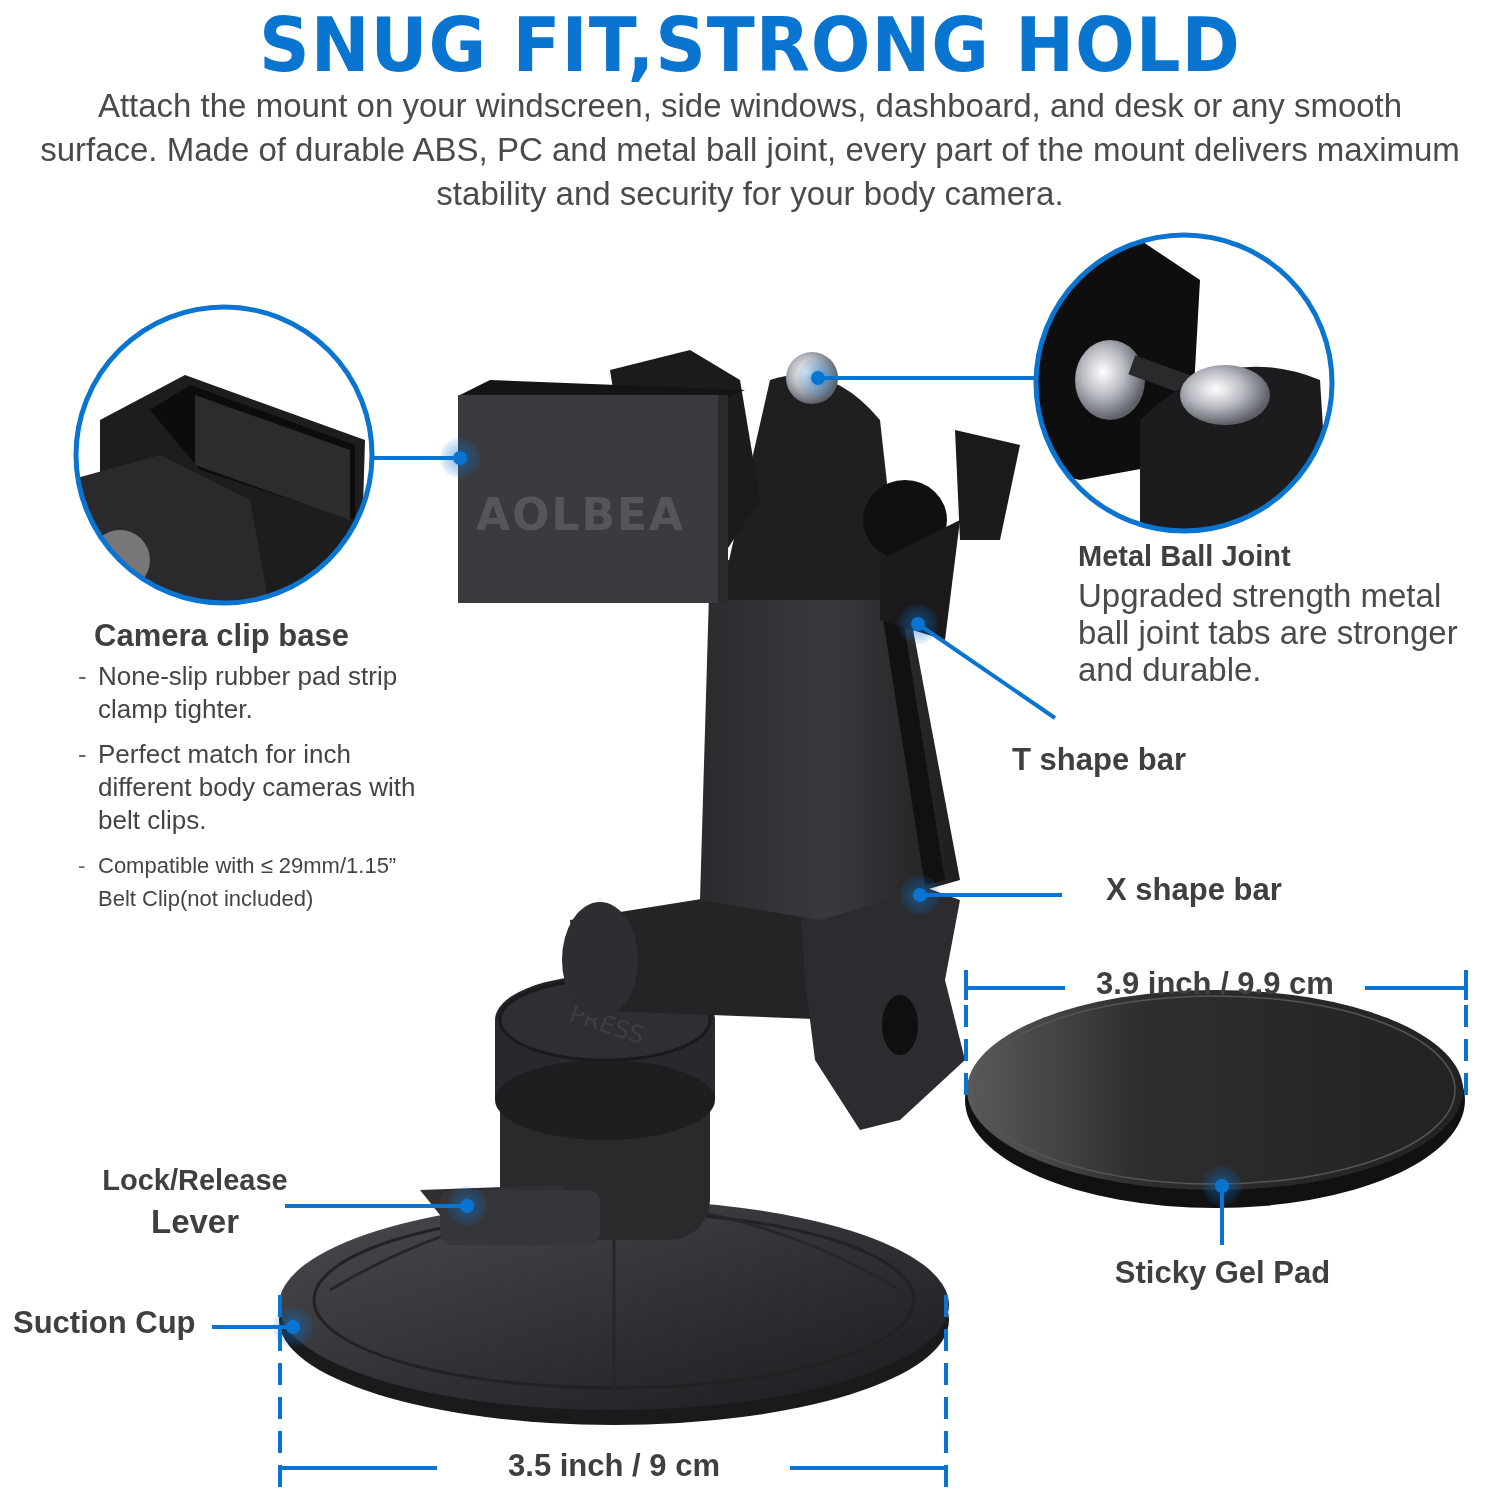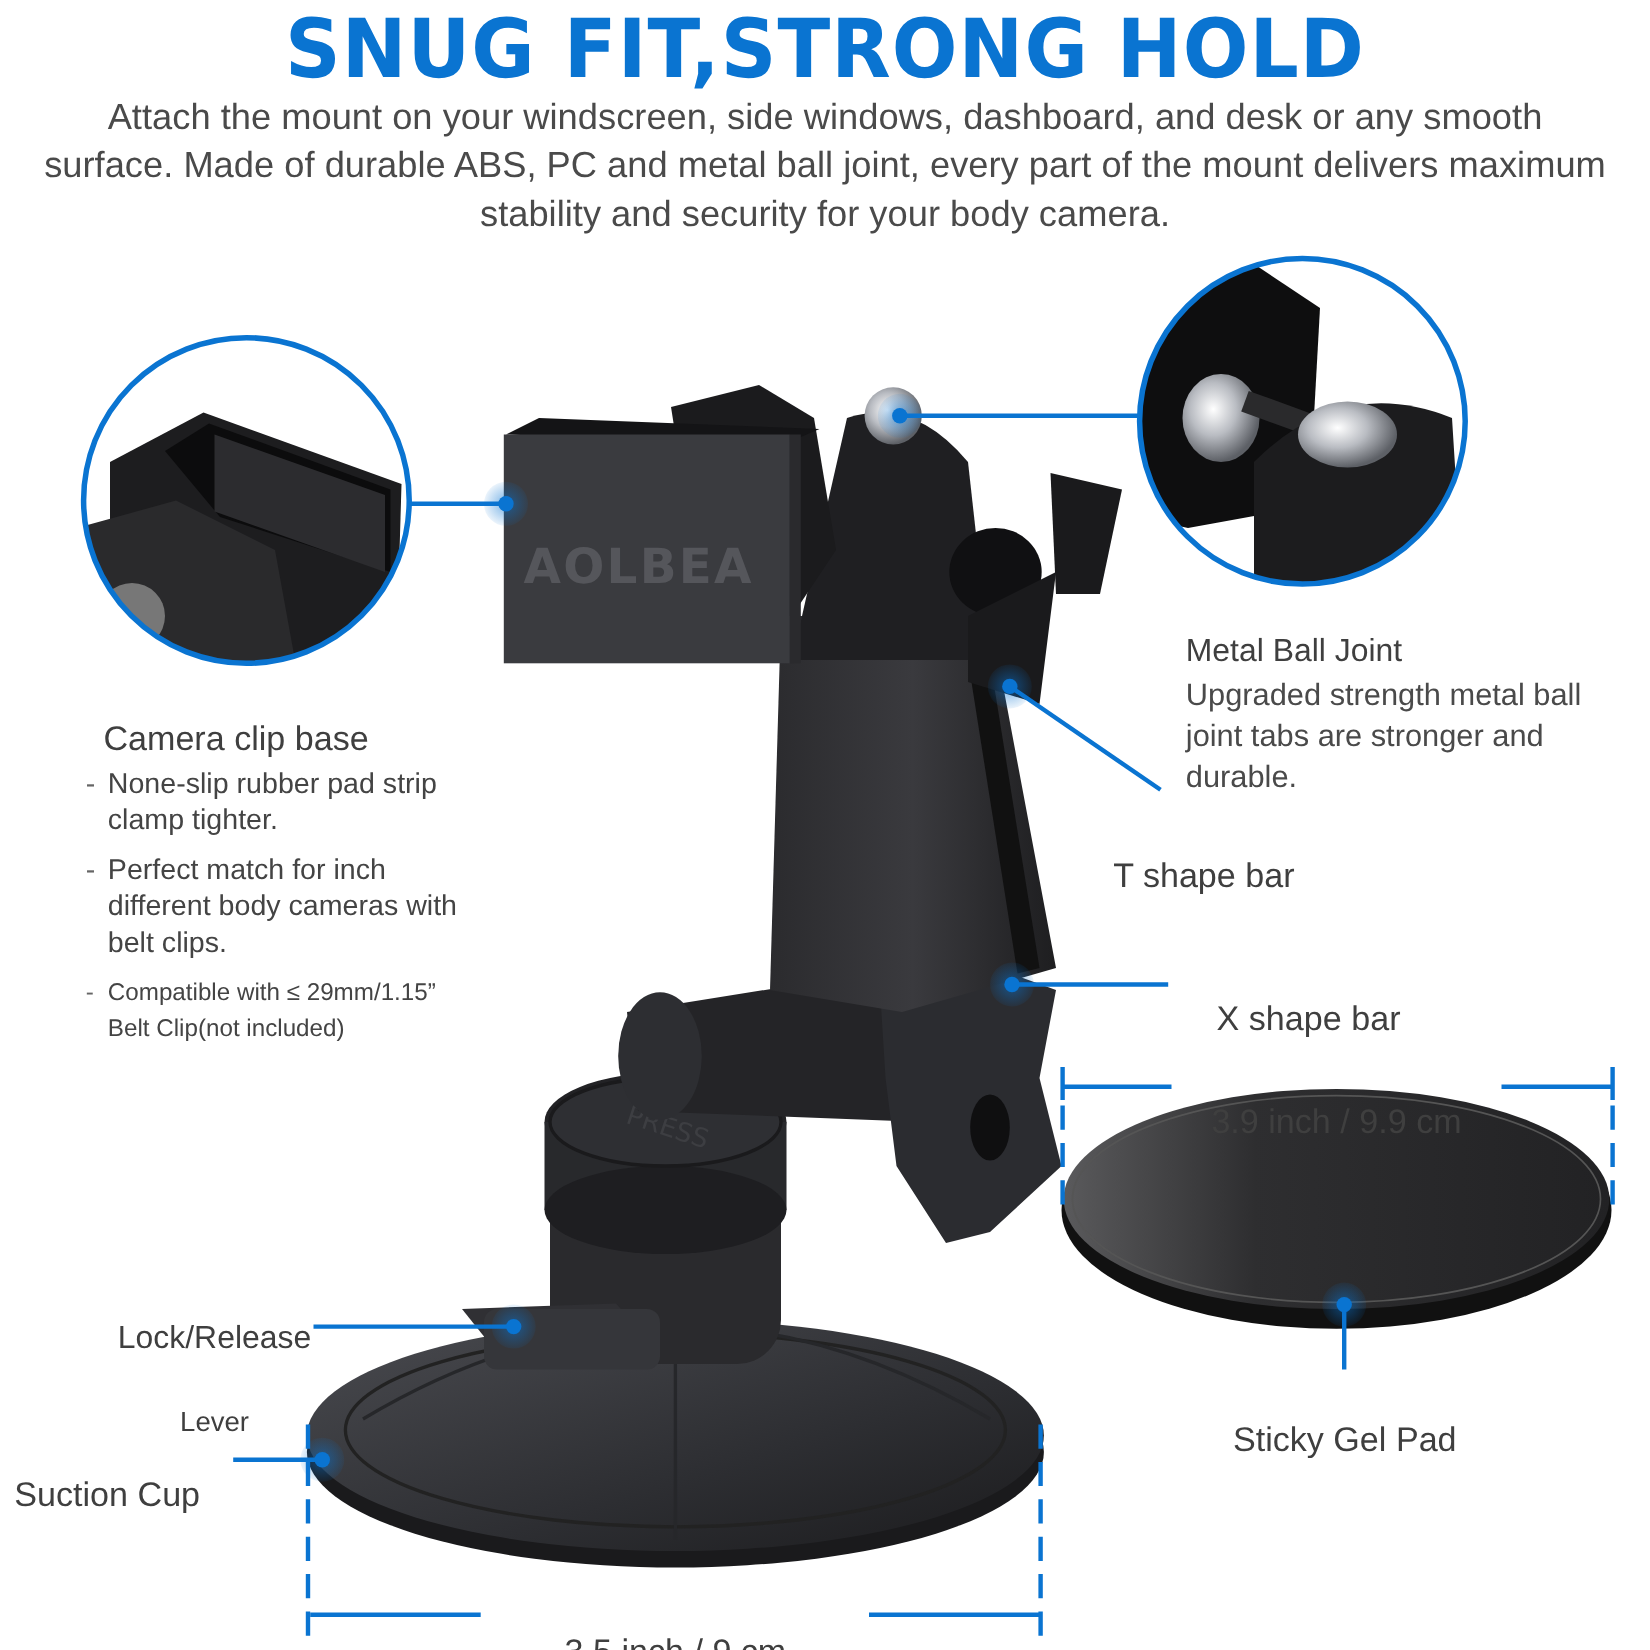--- a/index.html
+++ b/index.html
@@ -3,22 +3,22 @@
 <meta charset="utf-8">
 <style>
   html, body { margin:0; padding:0; background:#ffffff; }
   body { width:1500px; height:1500px; position:relative; overflow:hidden;
          font-family:"Liberation Sans", "DejaVu Sans", sans-serif; color:#444; }
   .abs { position:absolute; }
   .headline { left:0; width:1500px; top:2px; text-align:center; font-size:74px; font-weight:bold;
               color:#0a74d1; letter-spacing:1px; transform:scaleX(0.95); transform-origin:center;
               font-family:"DejaVu Sans", sans-serif; }
   .intro { left:40px; width:1420px; top:84px; text-align:center; font-size:33px; line-height:44px; color:#4a4a4a; }
-  .callout-title { font-weight:normal; font-size:31px; color:#3f3f3f;margin-top:36px; }
-  .callout-body { font-size:28px; line-height:37px; color:#4a4a4a; }
+  .callout-title { font-weight:bold; font-size:31px; color:#3f3f3f; }
+  .callout-body { font-size:33px; line-height:37px; color:#4a4a4a; }
   .bullets { list-style:none; margin:0; padding:0; }
   .bullets li { position:relative; padding-left:20px; font-size:26px; line-height:33px; color:#444; margin-bottom:12px; }
   .bullets li.small { font-size:22px; line-height:33px; }
   .bullets li::before { content:"-"; position:absolute; left:0; top:0; color:#666; }
   svg { position:absolute; left:0; top:0; }
 </style>
 </head>
 <body>
 
 <svg width="1500" height="1500" viewBox="0 0 1500 1500">
@@ -186,21 +186,21 @@
 <div class="abs" style="left:1078px; top:540px; width:380px;">
   <div class="callout-title" style="font-size:29px; margin-bottom:4px;">Metal Ball Joint</div>
   <div class="callout-body">Upgraded strength metal ball joint tabs are stronger and durable.</div>
 </div>
 
 <div class="abs callout-title" style="left:1012px; top:742px;">T shape bar</div>
 <div class="abs callout-title" style="left:1106px; top:872px;">X shape bar</div>
 
 <div class="abs" style="left:80px; top:1160px; width:230px; text-align:center;">
   <div class="callout-title" style="font-size:29px; line-height:41px;">Lock/Release</div>
-  <div class="callout-title" style="font-size:25px; line-height:41px;">Lever</div>
+  <div class="callout-title" style="font-size:33px; line-height:41px;">Lever</div>
 </div>
 
 <div class="abs callout-title" style="left:13px; top:1305px;">Suction Cup</div>
 
 <div class="abs" style="left:1040px; top:1255px; width:365px; text-align:center;">
   <div class="callout-title" style="margin-bottom:4px;text-align:center;">Sticky Gel Pad</div>
 </div>
 
 <div class="abs callout-title" style="left:1066px; top:966px; width:298px; text-align:center;">3.9 inch / 9.9 cm</div>
 <div class="abs callout-title" style="left:440px; top:1448px; width:348px; text-align:center;">3.5 inch / 9 cm</div>

